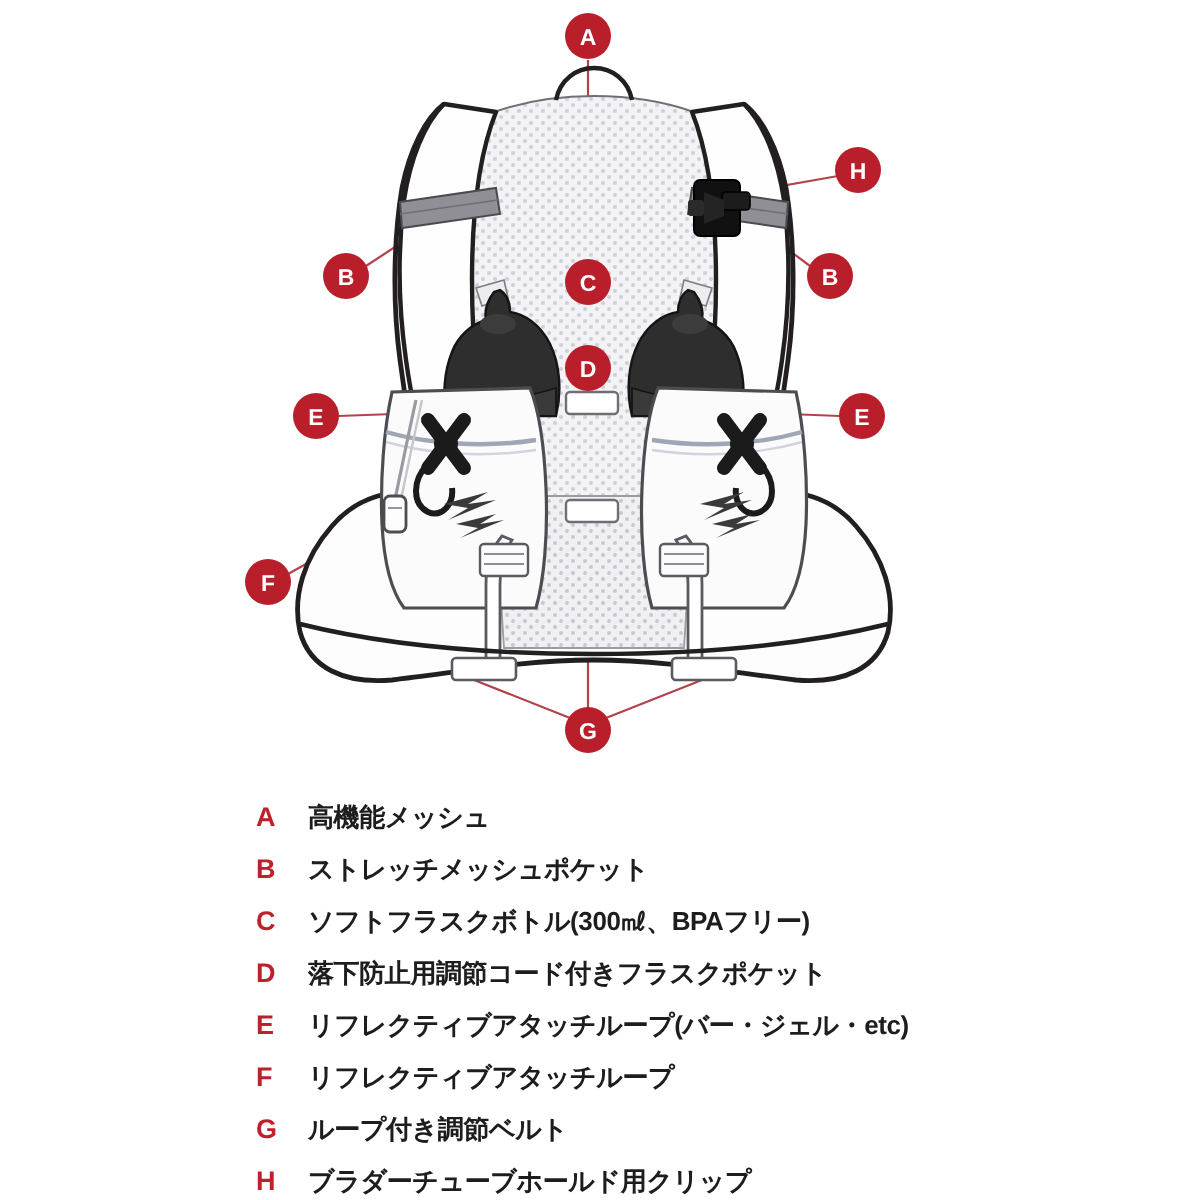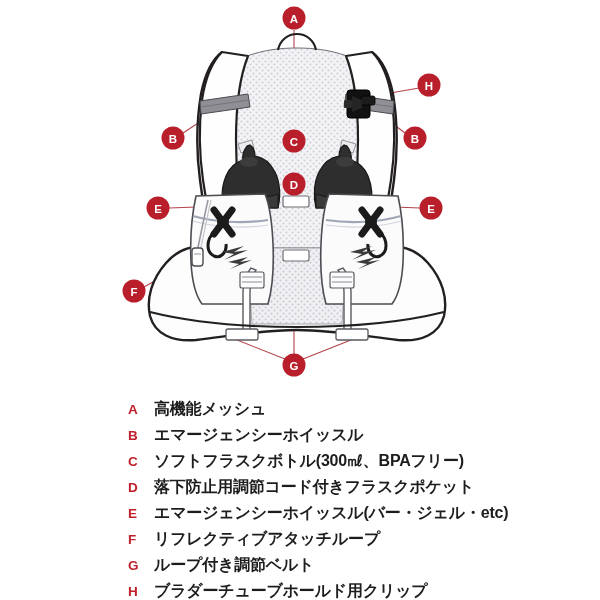--- a/index.html
+++ b/index.html
@@ -23,21 +23,21 @@
     display:flex;align-items:baseline;
     height:26px;line-height:26px;
     padding-left:128px;
   }
   .legend-letter{
     width:26px;flex:0 0 26px;
     color:#c0202c;font-weight:bold;font-size:13.5px;
     letter-spacing:0px;
   }
   .legend-text{
-    color:#1d1d1d;font-weight:bold;font-size:16px;
+    color:#1d1d1d;font-weight:bold;font-size:13px;
     white-space:nowrap;letter-spacing:-0.2px;
   }
 </style>
 </head>
 <body>
 
 <div id="root">
 
   <div id="diagram-area">
     <svg id="vest-svg" viewBox="0 0 600 385" xmlns="http://www.w3.org/2000/svg">
@@ -264,33 +264,33 @@
     </svg>
   </div>
 
   <div id="legend">
     <div class="legend-row">
       <span class="legend-letter">A</span>
       <span class="legend-text">高機能メッシュ</span>
     </div>
     <div class="legend-row">
       <span class="legend-letter">B</span>
-      <span class="legend-text">エマージェンシーホイッスル</span>
+      <span class="legend-text">ストレッチメッシュポケット</span>
     </div>
     <div class="legend-row">
       <span class="legend-letter">C</span>
       <span class="legend-text">ソフトフラスクボトル(300㎖、BPAフリー)</span>
     </div>
     <div class="legend-row">
       <span class="legend-letter">D</span>
       <span class="legend-text">落下防止用調節コード付きフラスクポケット</span>
     </div>
     <div class="legend-row">
       <span class="legend-letter">E</span>
-      <span class="legend-text">エマージェンシーホイッスル(バー・ジェル・etc)</span>
+      <span class="legend-text">リフレクティブアタッチループ(バー・ジェル・etc)</span>
     </div>
     <div class="legend-row">
       <span class="legend-letter">F</span>
       <span class="legend-text">リフレクティブアタッチループ</span>
     </div>
     <div class="legend-row">
       <span class="legend-letter">G</span>
       <span class="legend-text">ループ付き調節ベルト</span>
     </div>
     <div class="legend-row">

